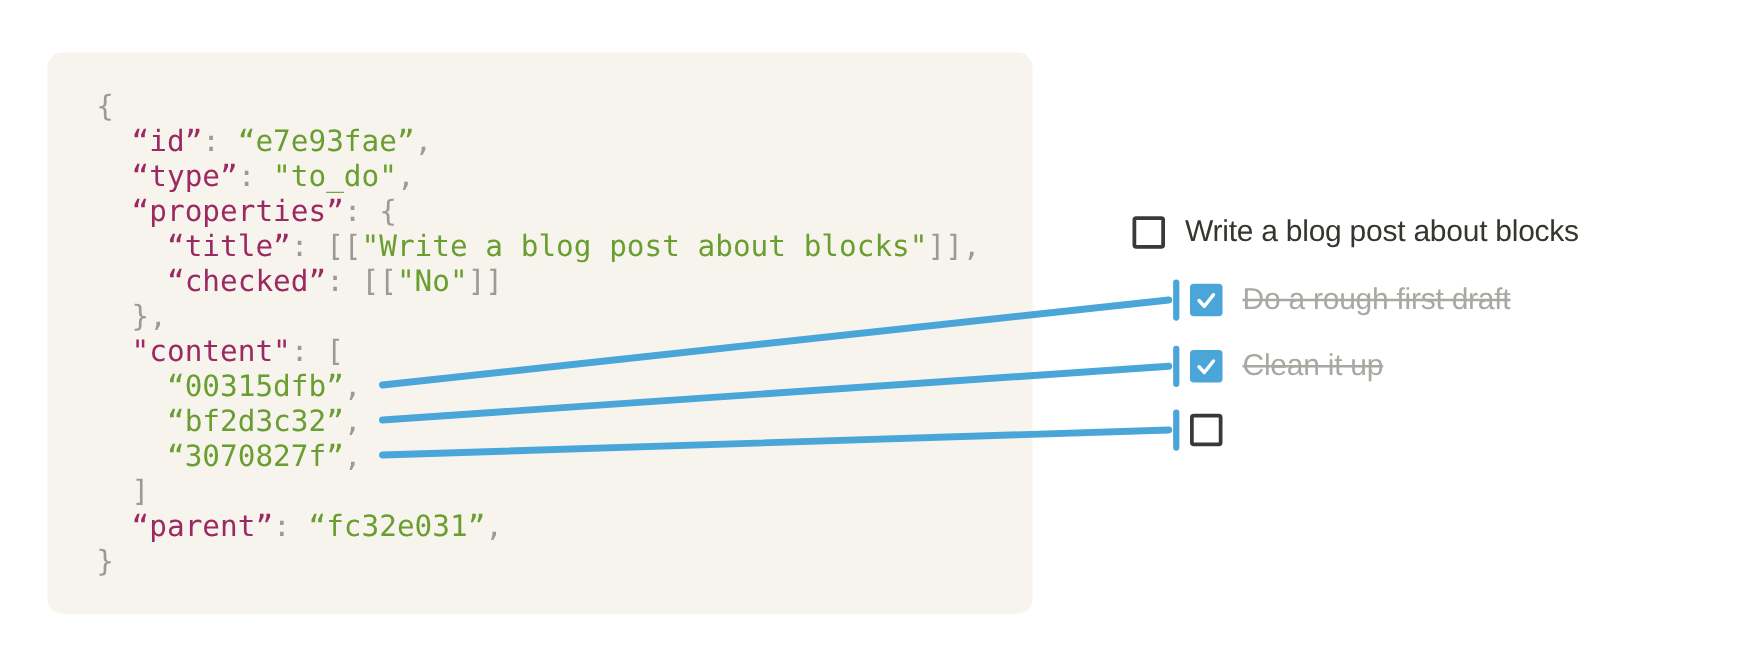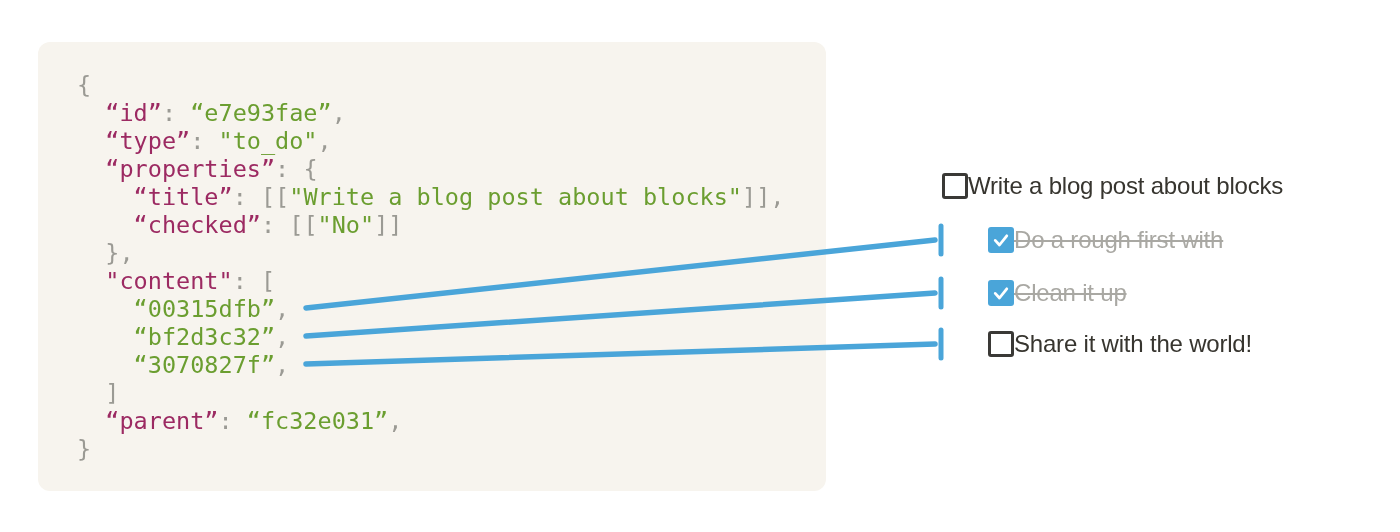--- a/index.html
+++ b/index.html
@@ -43,22 +43,22 @@
     pointer-events: none;
   }
   .conn-line { stroke: var(--blue, #4aa5d9); stroke-width: 5.5; stroke-linecap: round; }
   .conn-bar  { stroke: var(--blue, #4aa5d9); stroke-width: 5;   stroke-linecap: round; }
 
   
   .todo-row {
     position: absolute;
     display: flex;
     align-items: center;
+    gap: 16px;
     height: 26px;
-    margin-left: 36px;
   }
   .todo-checkbox {
     width: 26px; height: 26px;
     box-sizing: border-box;
     flex: 0 0 26px;
     border-radius: 3px;
   }
   .todo-checkbox.unchecked {
     border: 3px solid var(--cb-border, #3a3936);
     background: #ffffff;
@@ -102,29 +102,28 @@
       <div class="todo-row" style="left: 906px; top: 173px;">
         <div class="todo-checkbox unchecked"></div>
         <span class="todo-label">Write a blog post about blocks</span>
       </div>
       <div class="todo-row" style="left: 952px; top: 227px;">
         <div class="todo-checkbox checked">
           <svg width="20" height="20" viewBox="0 0 26 26">
             <polyline points="5.5,13.5 11,19.5 20.5,7.5" fill="none" stroke="#ffffff" stroke-width="3.6" stroke-linecap="round" stroke-linejoin="round"></polyline>
           </svg>
         </div>
-        <span class="todo-label done">Do a rough first with</span>
+        <span class="todo-label done">Do a rough first draft</span>
       </div>
       <div class="todo-row" style="left: 952px; top: 280px;">
         <div class="todo-checkbox checked">
           <svg width="20" height="20" viewBox="0 0 26 26">
             <polyline points="5.5,13.5 11,19.5 20.5,7.5" fill="none" stroke="#ffffff" stroke-width="3.6" stroke-linecap="round" stroke-linejoin="round"></polyline>
           </svg>
         </div>
         <span class="todo-label done">Clean it up</span>
       </div>
       <div class="todo-row" style="left: 952px; top: 331px;">
         <div class="todo-checkbox unchecked"></div>
-        <span class="todo-label">Share it with the world!</span>
       </div>
     </div>
 
 </div>
 
 </body></html>

